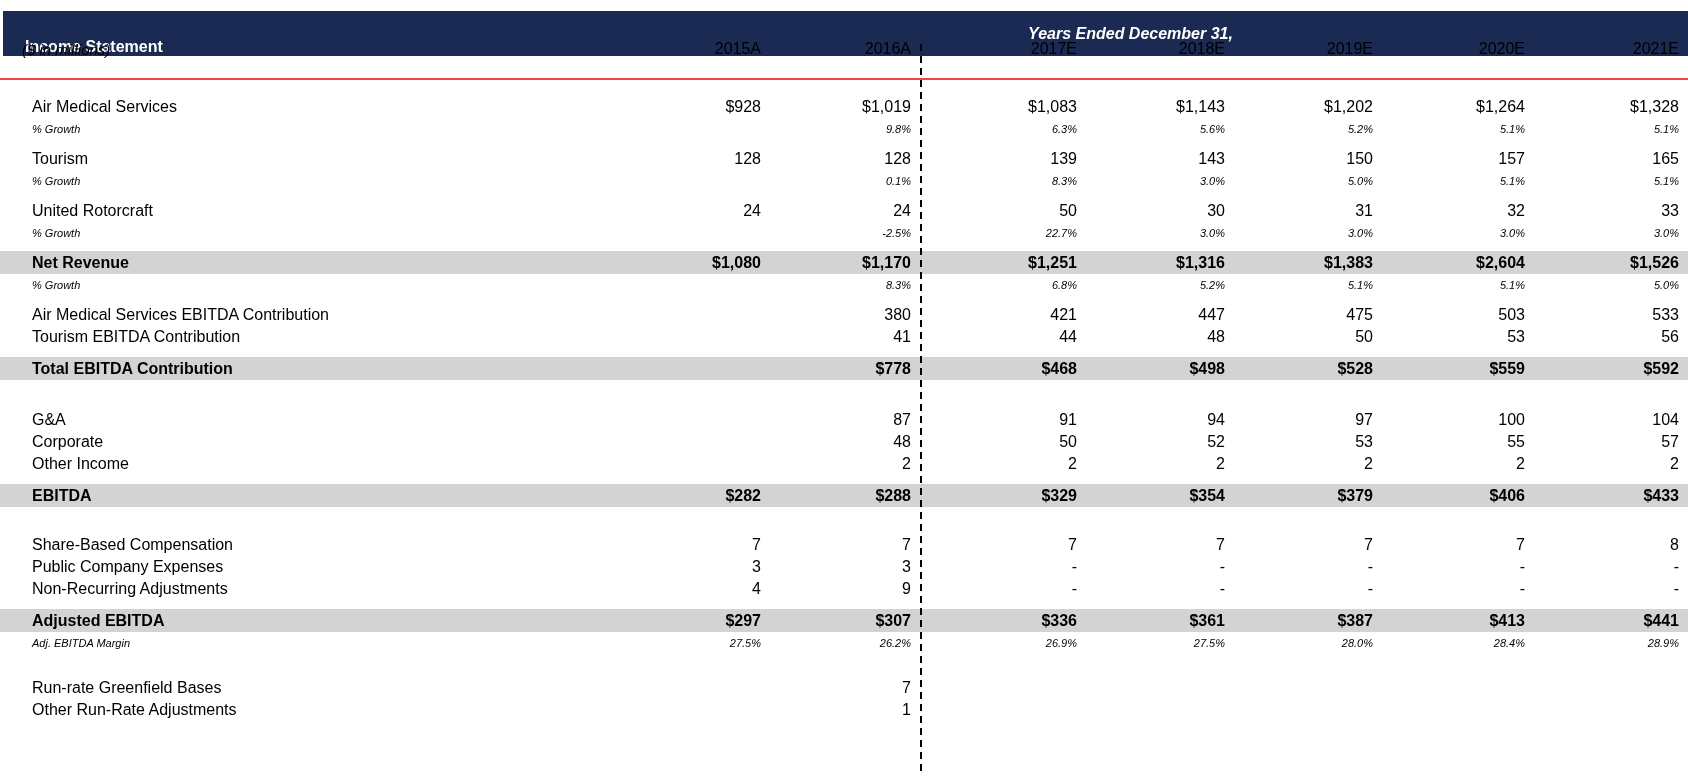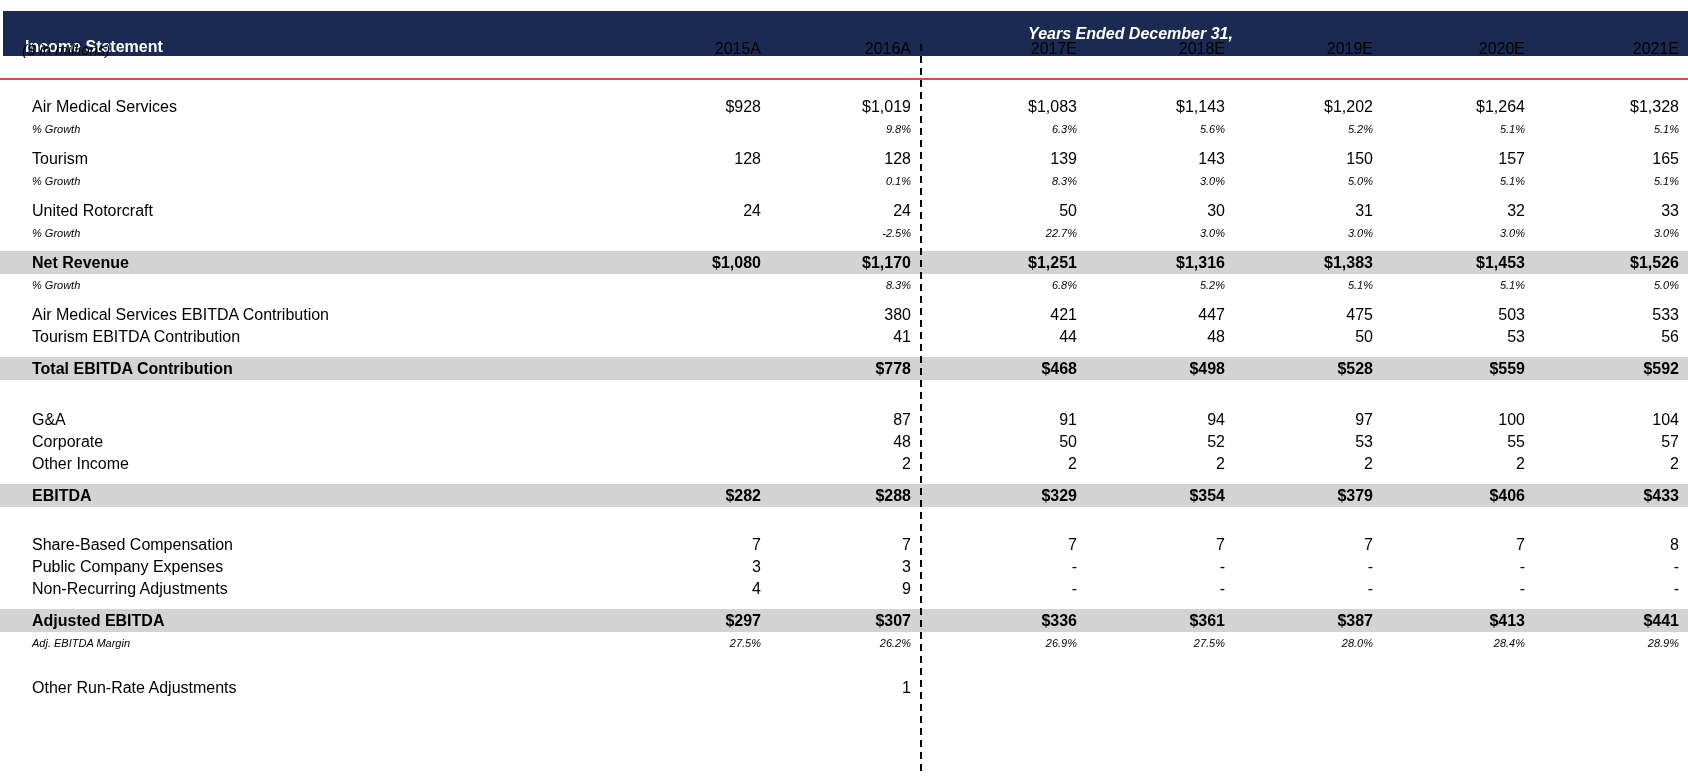--- a/index.html
+++ b/index.html
@@ -163,21 +163,21 @@
       <tr class="spacer">
         <td colspan="8" style="height: 7px;"></td>
       </tr>
       <tr class="band">
         <td class="lbl">Net Revenue</td>
         <td class="num">$1,080</td>
         <td class="num">$1,170</td>
         <td class="num">$1,251</td>
         <td class="num">$1,316</td>
         <td class="num">$1,383</td>
-        <td class="num">$1,453</td>
+        <td class="num">$2,604</td>
         <td class="num">$1,526</td>
       </tr>
       <tr class="growth">
         <td class="lbl">% Growth</td>
         <td class="num"></td>
         <td class="num">8.3%</td>
         <td class="num">6.8%</td>
         <td class="num">5.2%</td>
         <td class="num">5.1%</td>
         <td class="num">5.1%</td>
@@ -318,20 +318,30 @@
         <td class="num">26.9%</td>
         <td class="num">27.5%</td>
         <td class="num">28.0%</td>
         <td class="num">28.4%</td>
         <td class="num">28.9%</td>
       </tr>
       <tr class="spacer">
         <td colspan="8" style="height: 23px;"></td>
       </tr>
       <tr class="plain">
+        <td class="lbl">Run-rate Greenfield Bases</td>
+        <td class="num"></td>
+        <td class="num">7</td>
+        <td class="num"></td>
+        <td class="num"></td>
+        <td class="num"></td>
+        <td class="num"></td>
+        <td class="num"></td>
+      </tr>
+      <tr class="plain">
         <td class="lbl">Other Run-Rate Adjustments</td>
         <td class="num"></td>
         <td class="num">1</td>
         <td class="num"></td>
         <td class="num"></td>
         <td class="num"></td>
         <td class="num"></td>
         <td class="num"></td>
       </tr>
     </tbody>

